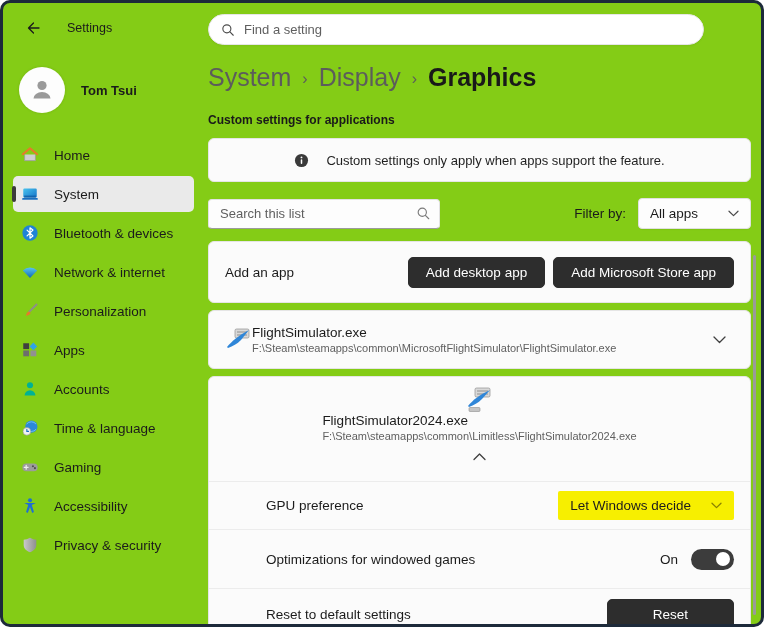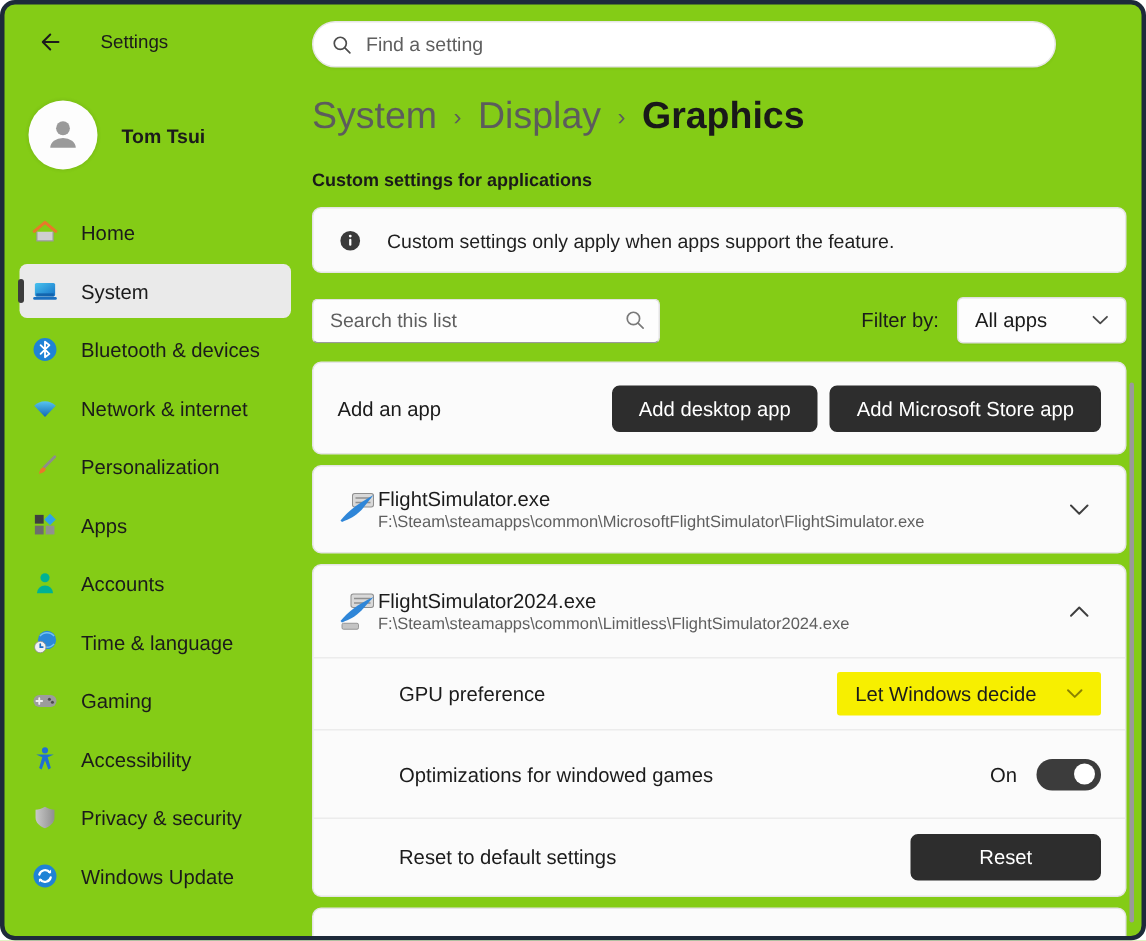--- a/index.html
+++ b/index.html
@@ -51,21 +51,21 @@
   .breadcrumb{ margin-top:10px; font-size:25px; color:#5c5c5c; display:flex; align-items:baseline; }
   .breadcrumb .sep{ font-size:16px; color:#5c5c5c; padding:0 11px; position:relative; top:-2px; }
   .breadcrumb .current{ color:#191919; font-weight:600; }
   .crumb{ cursor:pointer; }
 
   .section-title{ margin-top:21px; font-size:12px; font-weight:bold; color:#1a1a1a; }
 
   .card{
     background:#fbfbfb; border:1px solid #e5e5e5; border-radius:6px;
   }
-  .info-banner{ margin-top:11px; height:44px; display:flex; align-items:center; gap:17px; padding:0 17px; font-size:13px; color:#1f1f1f; }
+  .info-banner{ margin-top:11px; height:44px; display:flex; align-items:center; gap:17px; padding:0 17px; font-size:13px; color:#1f1f1f;justify-content:center; }
 
   .list-controls{ margin-top:16px; display:flex; align-items:center; justify-content:space-between; }
   .list-search{ position:relative; width:232px; }
   .list-search input{
     width:100%; height:30px; background:#fdfdfd;
     border:1px solid #e2e2e2; border-bottom:1px solid #9b9b9b; border-radius:4px;
     padding:0 30px 0 11px; font-size:13px; color:#5f5f5f;
     font-family:"Liberation Sans", sans-serif; outline:none;
   }
   .list-search input::placeholder{ color:#5f5f5f; }
@@ -294,32 +294,20 @@
                   <stop offset="0" stop-color="#c9c9c9"></stop>
                   <stop offset="1" stop-color="#8f8f8f"></stop>
                 </linearGradient>
               </defs>
               <path d="M8 1.6 C9.9 2.8 11.9 3.3 13.6 3.4 V8 c0 3.1 -2.4 5.2 -5.6 6.4 C4.8 13.2 2.4 11.1 2.4 8 V3.4 C4.1 3.3 6.1 2.8 8 1.6 z" fill="url(#shg)"></path>
             </svg>
         </span>
         <span>Privacy &amp; security</span>
       </div>
 
-      <div class="nav-item">
-        <span class="ic">
-          <svg width="18" height="18" viewBox="0 0 16 16">
-              <circle cx="8" cy="8" r="6.8" fill="#1f83d6"></circle>
-              <path d="M4.6 7.2 a3.6 3.6 0 0 1 6.3 -1.3" stroke="#ffffff" stroke-width="1.3" fill="none" stroke-linecap="round"></path>
-              <path d="M11.4 8.8 a3.6 3.6 0 0 1 -6.3 1.3" stroke="#ffffff" stroke-width="1.3" fill="none" stroke-linecap="round"></path>
-              <path d="M11.6 4.2 v2 h-2 z" fill="#ffffff"></path>
-              <path d="M4.4 11.8 v-2 h2 z" fill="#ffffff"></path>
-            </svg>
-        </span>
-        <span>Windows Update</span>
-      </div>
 
     </div>
   </div>
 
   <div class="main">
 
     <div class="breadcrumb">
       <span class="crumb">System</span>
       <span class="sep">›</span>
       <span class="crumb">Display</span>
@@ -379,21 +367,21 @@
           </div>
           <div class="chev-btn">
             <svg width="13" height="8" viewBox="0 0 13 8">
                 <path d="M1 1 L6.5 6.5 L12 1" stroke="#3f3f3f" stroke-width="1.3" fill="none" stroke-linecap="round" stroke-linejoin="round"></path>
               </svg>
           </div>
         </div>
       </div>
 
       <div class="card">
-        <div class="app-header" style="min-height:61px;">
+        <div class="app-header" style="min-height:61px;flex-direction:column;">
           <svg class="app-icon" viewBox="0 0 27 27">
             <rect x="9" y="2" width="15" height="9" rx="1.5" fill="#d9d9d9" stroke="#8f8f8f" stroke-width="0.7"></rect>
             <line x1="11" y1="5" x2="22" y2="5" stroke="#8f8f8f" stroke-width="1"></line>
             <line x1="11" y1="8" x2="22" y2="8" stroke="#8f8f8f" stroke-width="1"></line>
             <path d="M2 20 C7 14 13 9 24 4 L16 13 C12 17 8 19 3 21 Z" fill="#2f86d8"></path>
             <rect x="3" y="21.5" width="11" height="4" rx="1" fill="#c4c4c4" stroke="#8f8f8f" stroke-width="0.6"></rect>
           </svg>
           <div class="app-text">
             <div class="app-name">FlightSimulator2024.exe</div>
             <div class="app-path">F:\Steam\steamapps\common\Limitless\FlightSimulator2024.exe</div>

